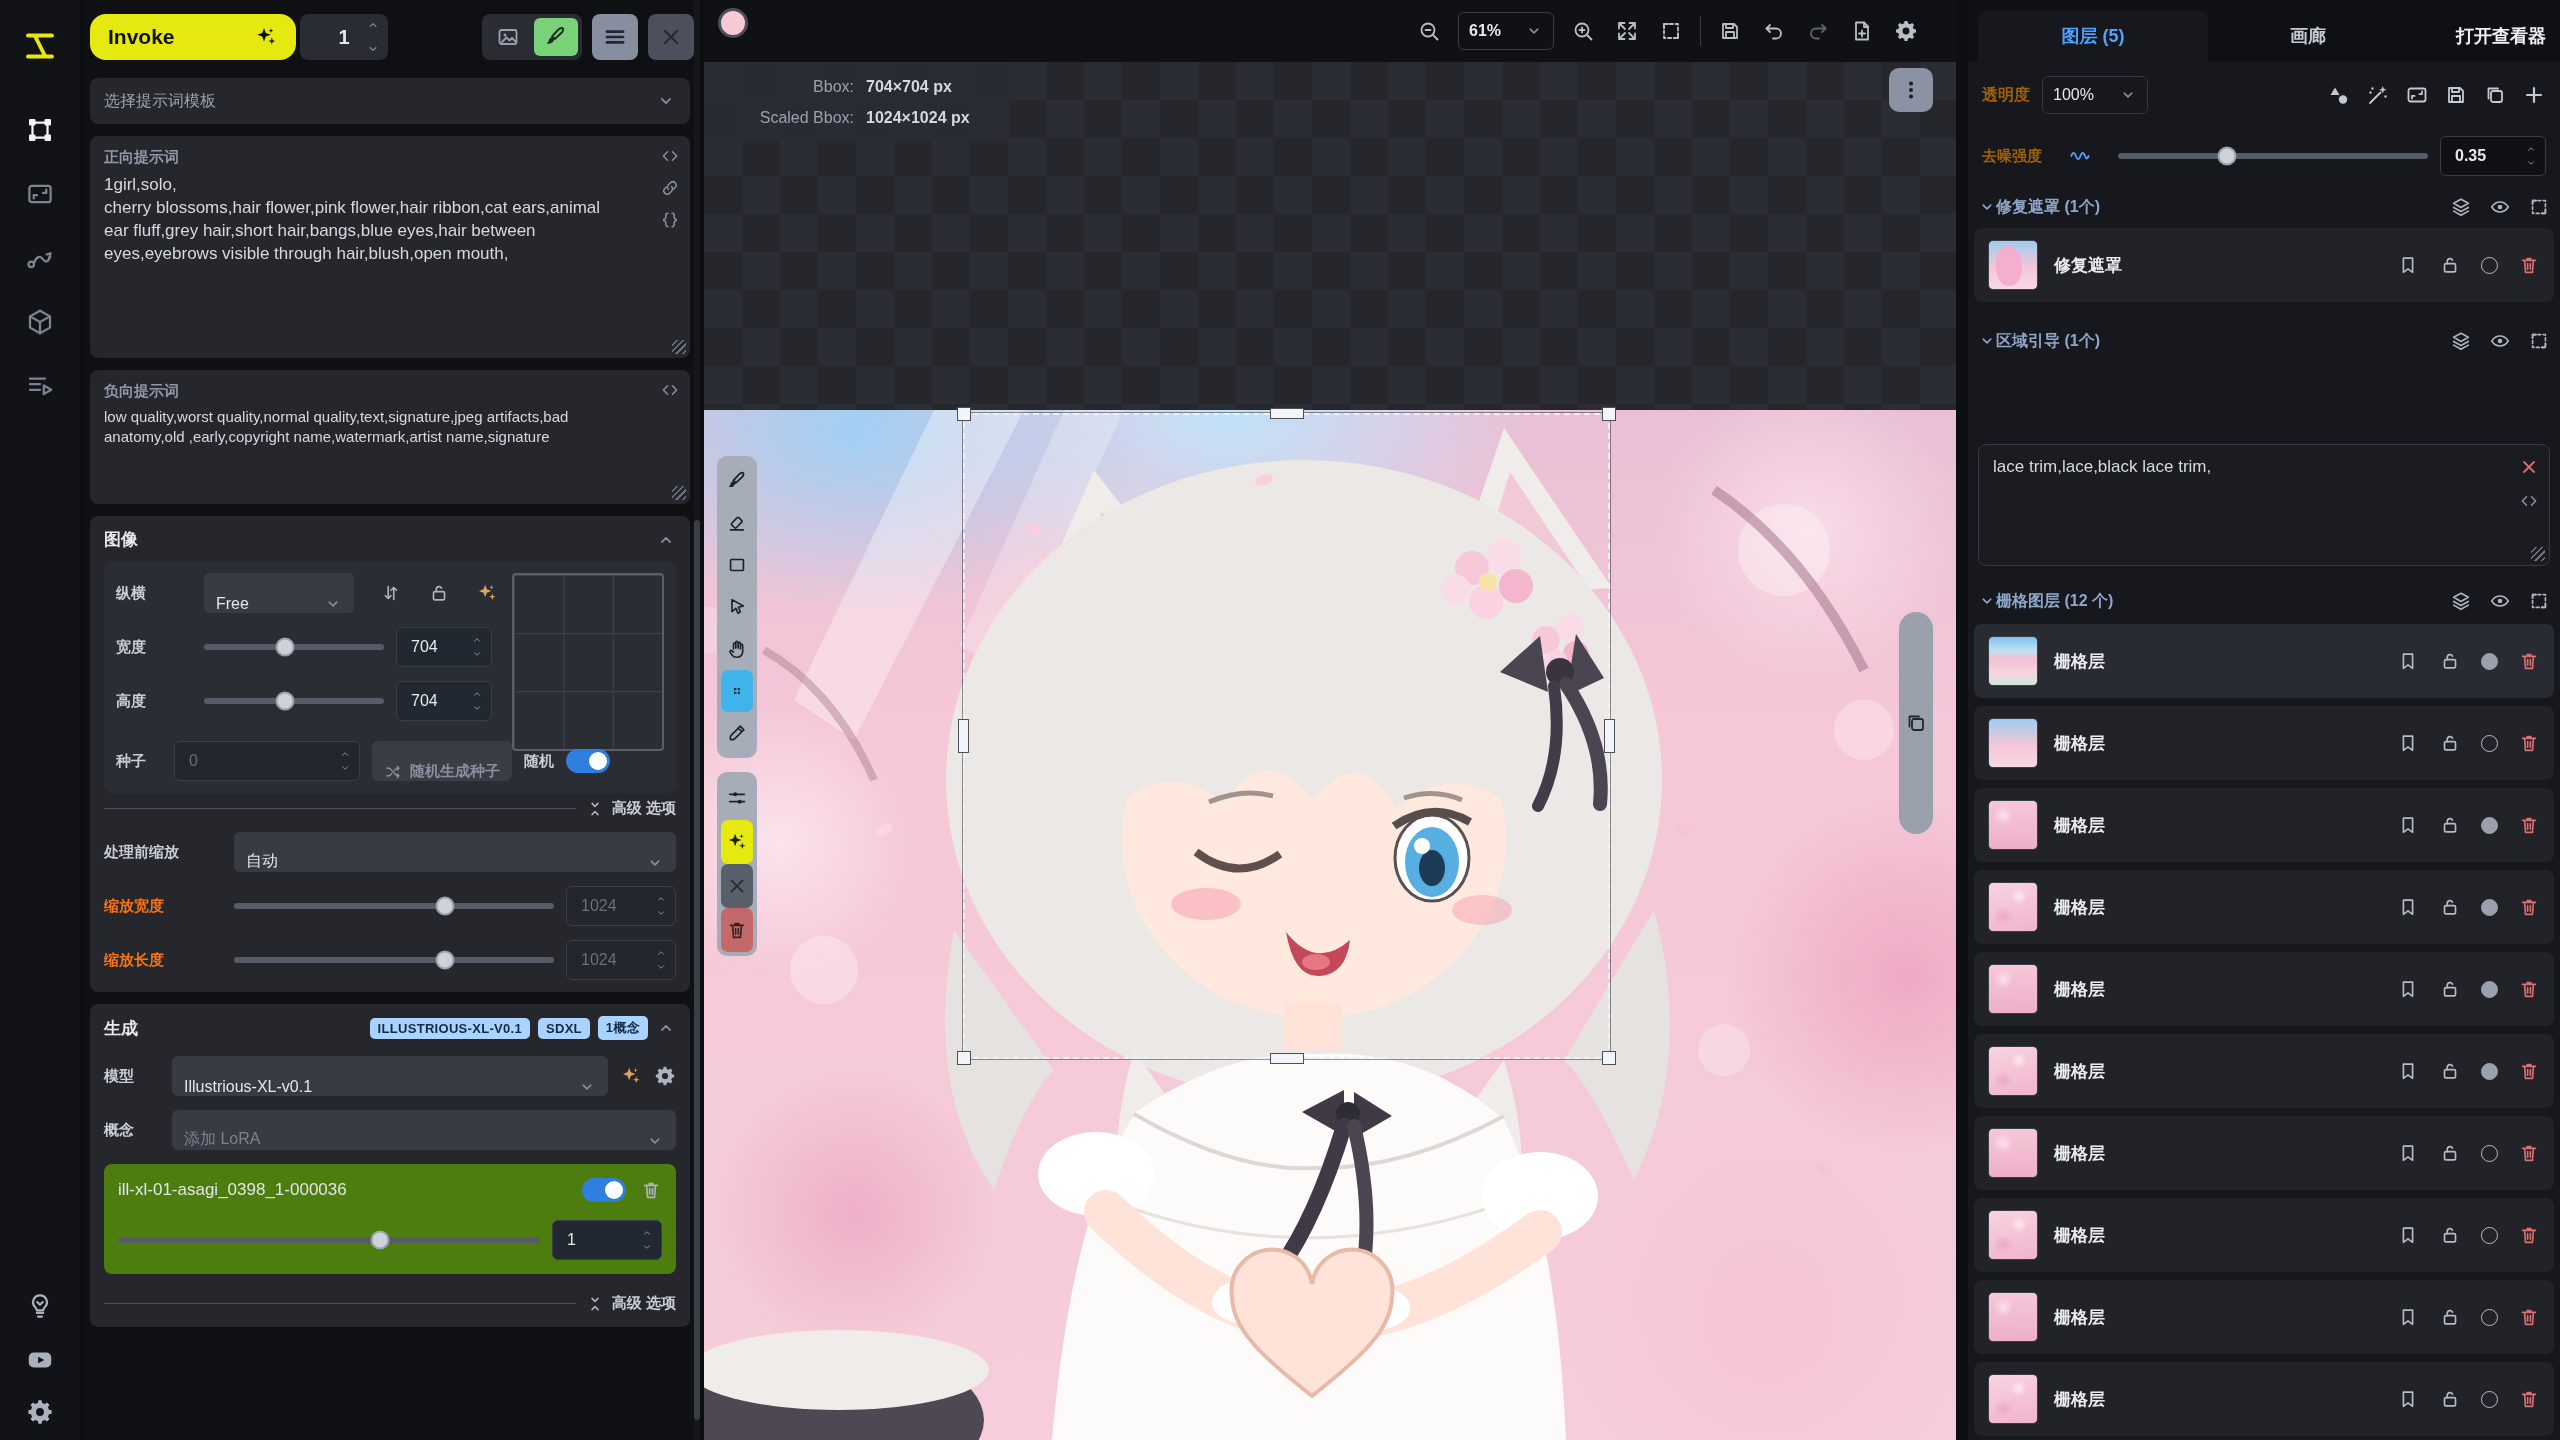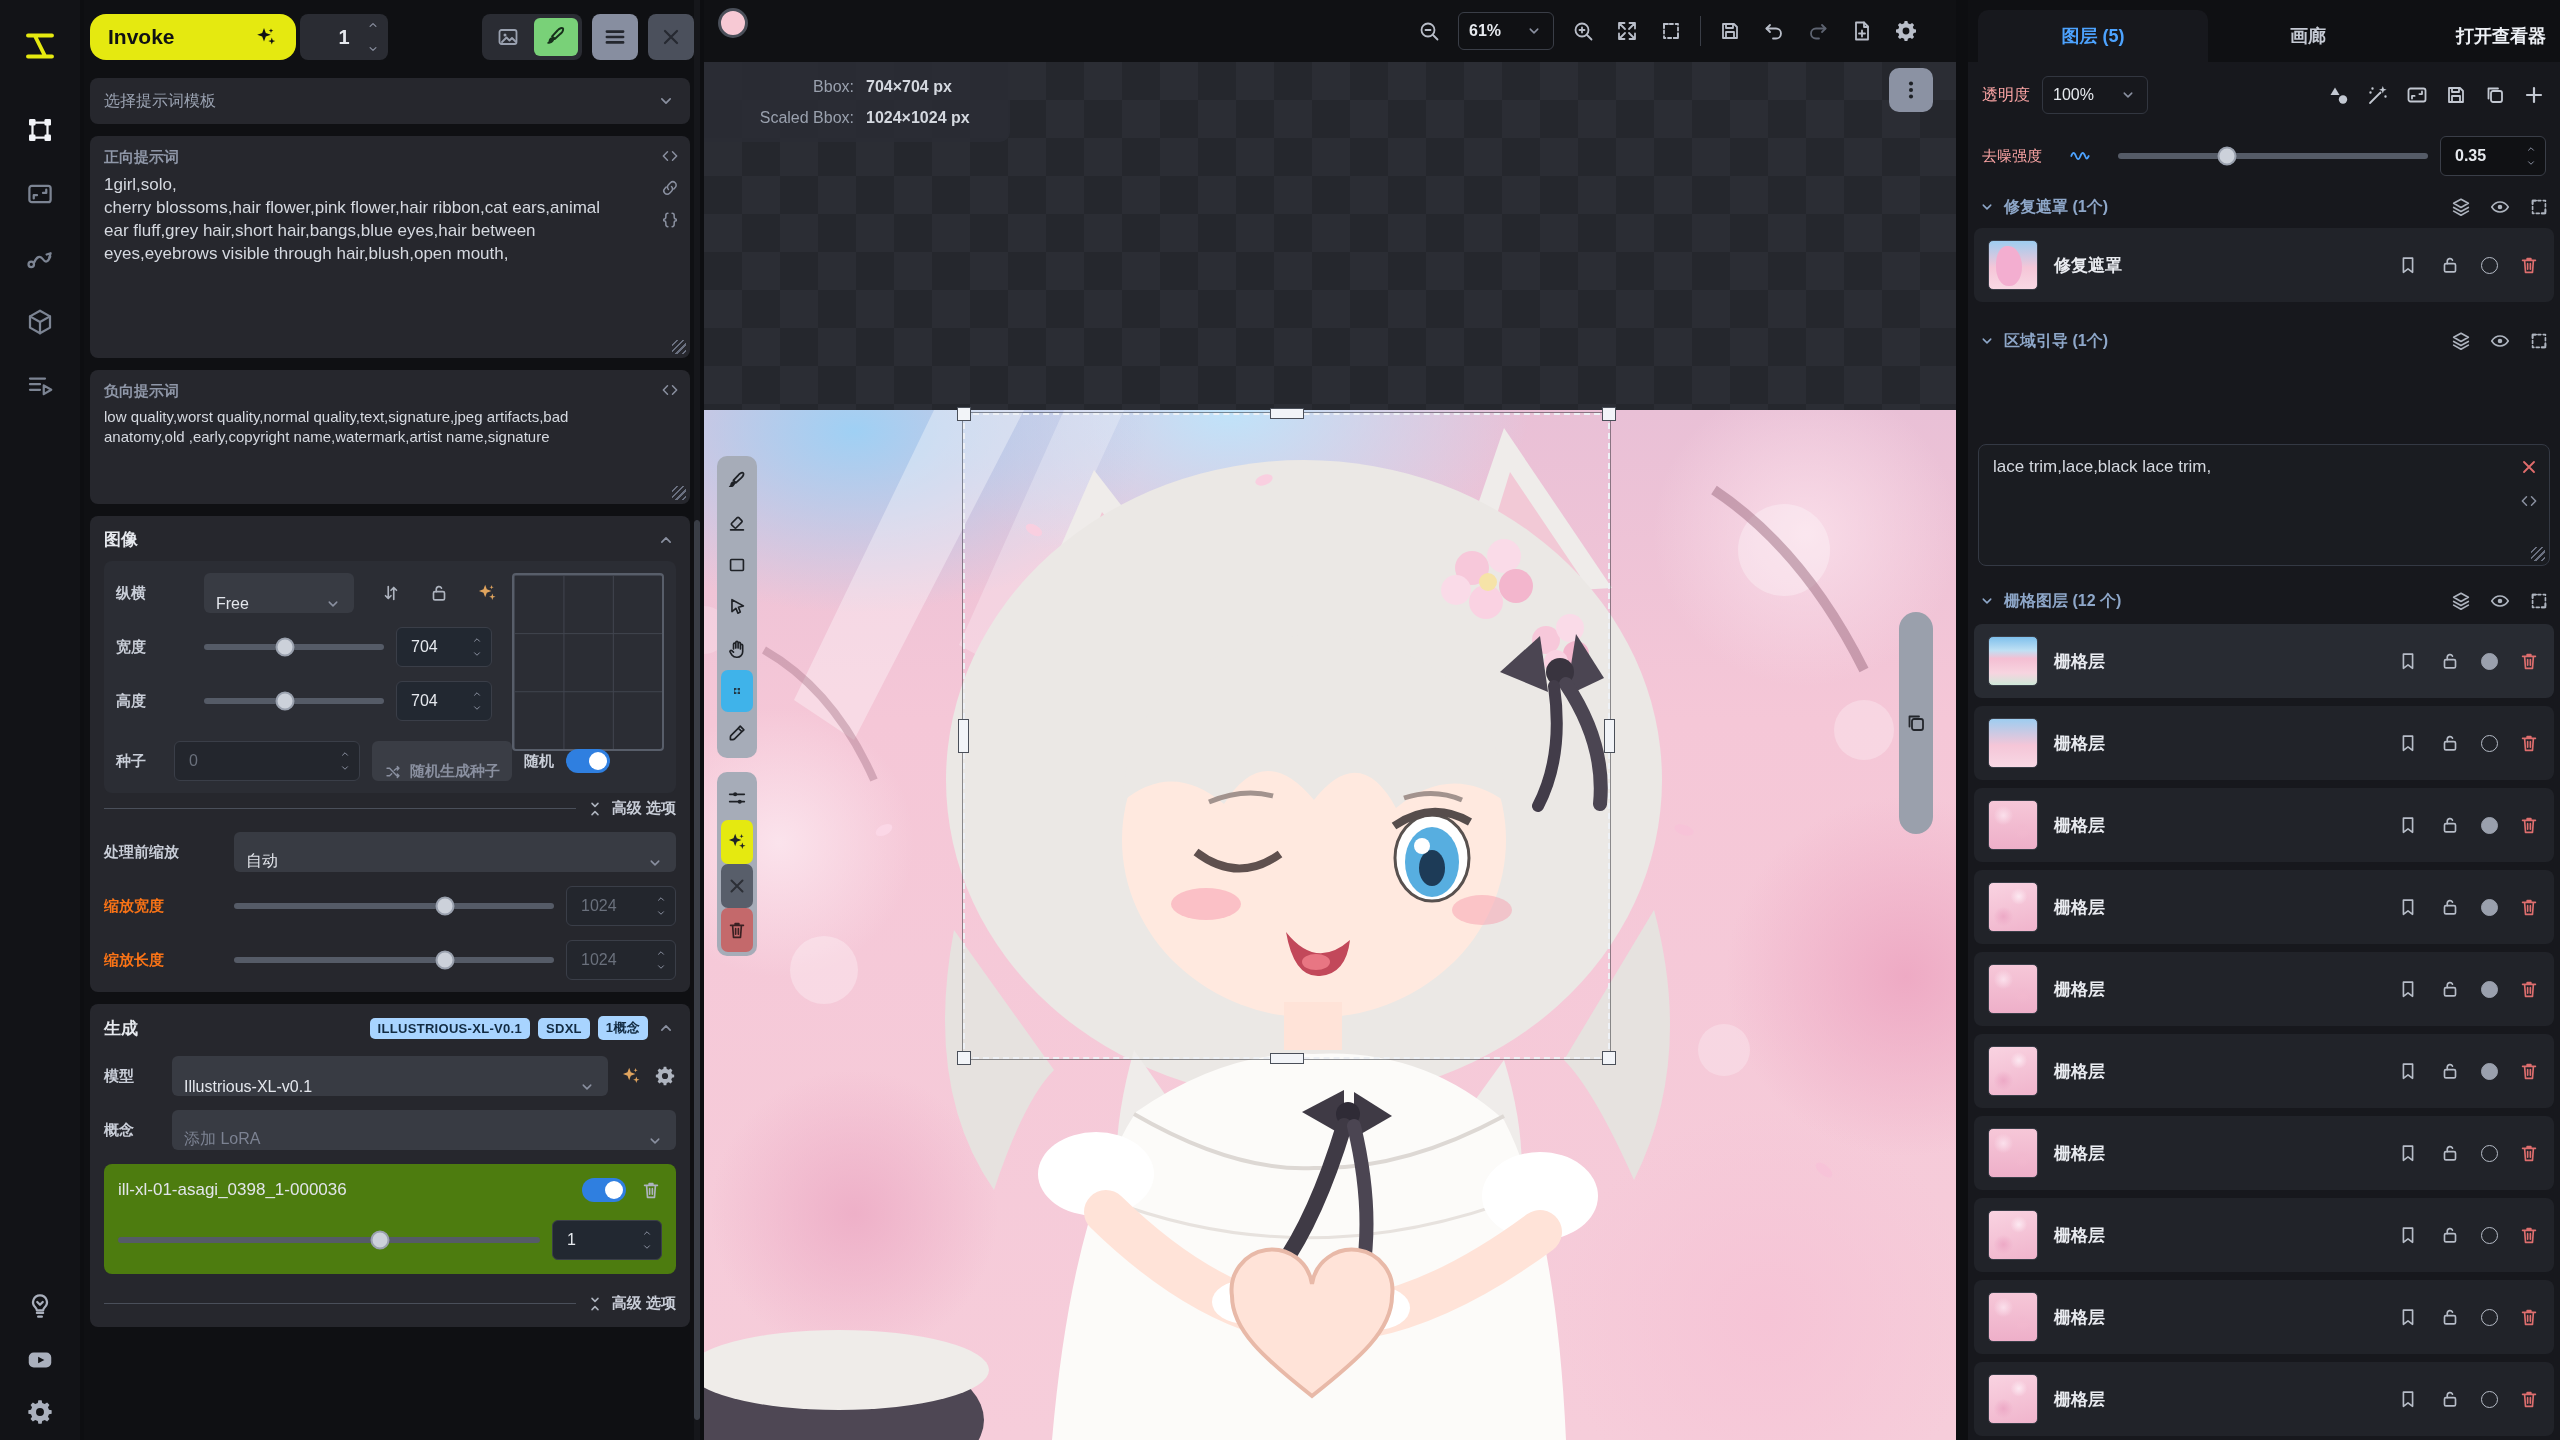--- a/index.html
+++ b/index.html
@@ -116,25 +116,25 @@
 
   
   #right{position:absolute;left:1968px;top:0;width:592px;height:1440px;background:#17181d}
   .tabsbar{position:absolute;left:0;top:0;width:592px;height:62px;background:#0f1013}
   .tab-active{position:absolute;left:10px;top:10px;width:230px;height:52px;background:#17181d;border-radius:10px 10px 0 0;
     display:flex;align-items:center;justify-content:center;color:#4da3ff;font-weight:bold;font-size:18px}
   .tab-gallery{position:absolute;left:260px;top:10px;width:160px;height:52px;display:flex;align-items:center;justify-content:center;
     color:#c5cad4;font-size:18px;font-weight:bold}
   .tab-viewer{position:absolute;right:14px;top:10px;height:52px;display:flex;align-items:center;color:#eef1f6;font-weight:bold;font-size:18px}
   .r-row{position:absolute;left:14px;width:564px;display:flex;align-items:center;gap:12px}
-  .r-label{font-weight:normal;font-size:16px;color:#fca5a5;flex:none}
+  .r-label{font-weight:bold;font-size:16px;color:#a16207;flex:none}
   .r-sel{border:1px solid #323640;border-radius:6px;height:38px;width:106px;display:flex;align-items:center;
     justify-content:space-between;padding:0 10px;color:#e6e9ee;font-size:16px}
   .hdr-icons{margin-left:auto;display:flex;gap:15px;color:#c3c8d2;align-items:center}
-  .sec-row{position:absolute;left:10px;width:572px;display:flex;align-items:center;color:#8ea7c9;font-weight:bold;font-size:16px;gap:8px}
+  .sec-row{position:absolute;left:10px;width:572px;display:flex;align-items:center;color:#8ea7c9;font-weight:bold;font-size:16px;}
   .sec-row .icons{margin-left:auto;display:flex;gap:17px;color:#aeb4bf}
   .layer-row{position:absolute;left:6px;width:580px;height:74px;background:#212329;border-radius:8px;
     display:flex;align-items:center;padding:0 14px;gap:16px}
   .layer-row.selected{background:#282b32}
   .thumb{width:50px;height:50px;border-radius:5px;flex:none;border:1px solid #3a3e48;
     background:repeating-conic-gradient(#2a2c33 0 25%,#34363e 0 50%) 0 0/16px 16px;position:relative;overflow:hidden}
   .thumb .blob{position:absolute;left:7px;top:5px;width:30px;height:40px;border-radius:48% 52% 50% 50%;background:#df8fd3}
   .thumb.yellow .blob{background:#f2df4e;transform:rotate(18deg)}
   .thumb.scene{background:linear-gradient(180deg,#7fc0ec 0%,#bfe0f4 28%,#f4bfd3 45%,#f7d4e0 75%,#cfe8d8 100%)}
   .thumb.blossom{background:radial-gradient(circle 14px at 30% 30%,#fbe0ec 0%,transparent 70%),

